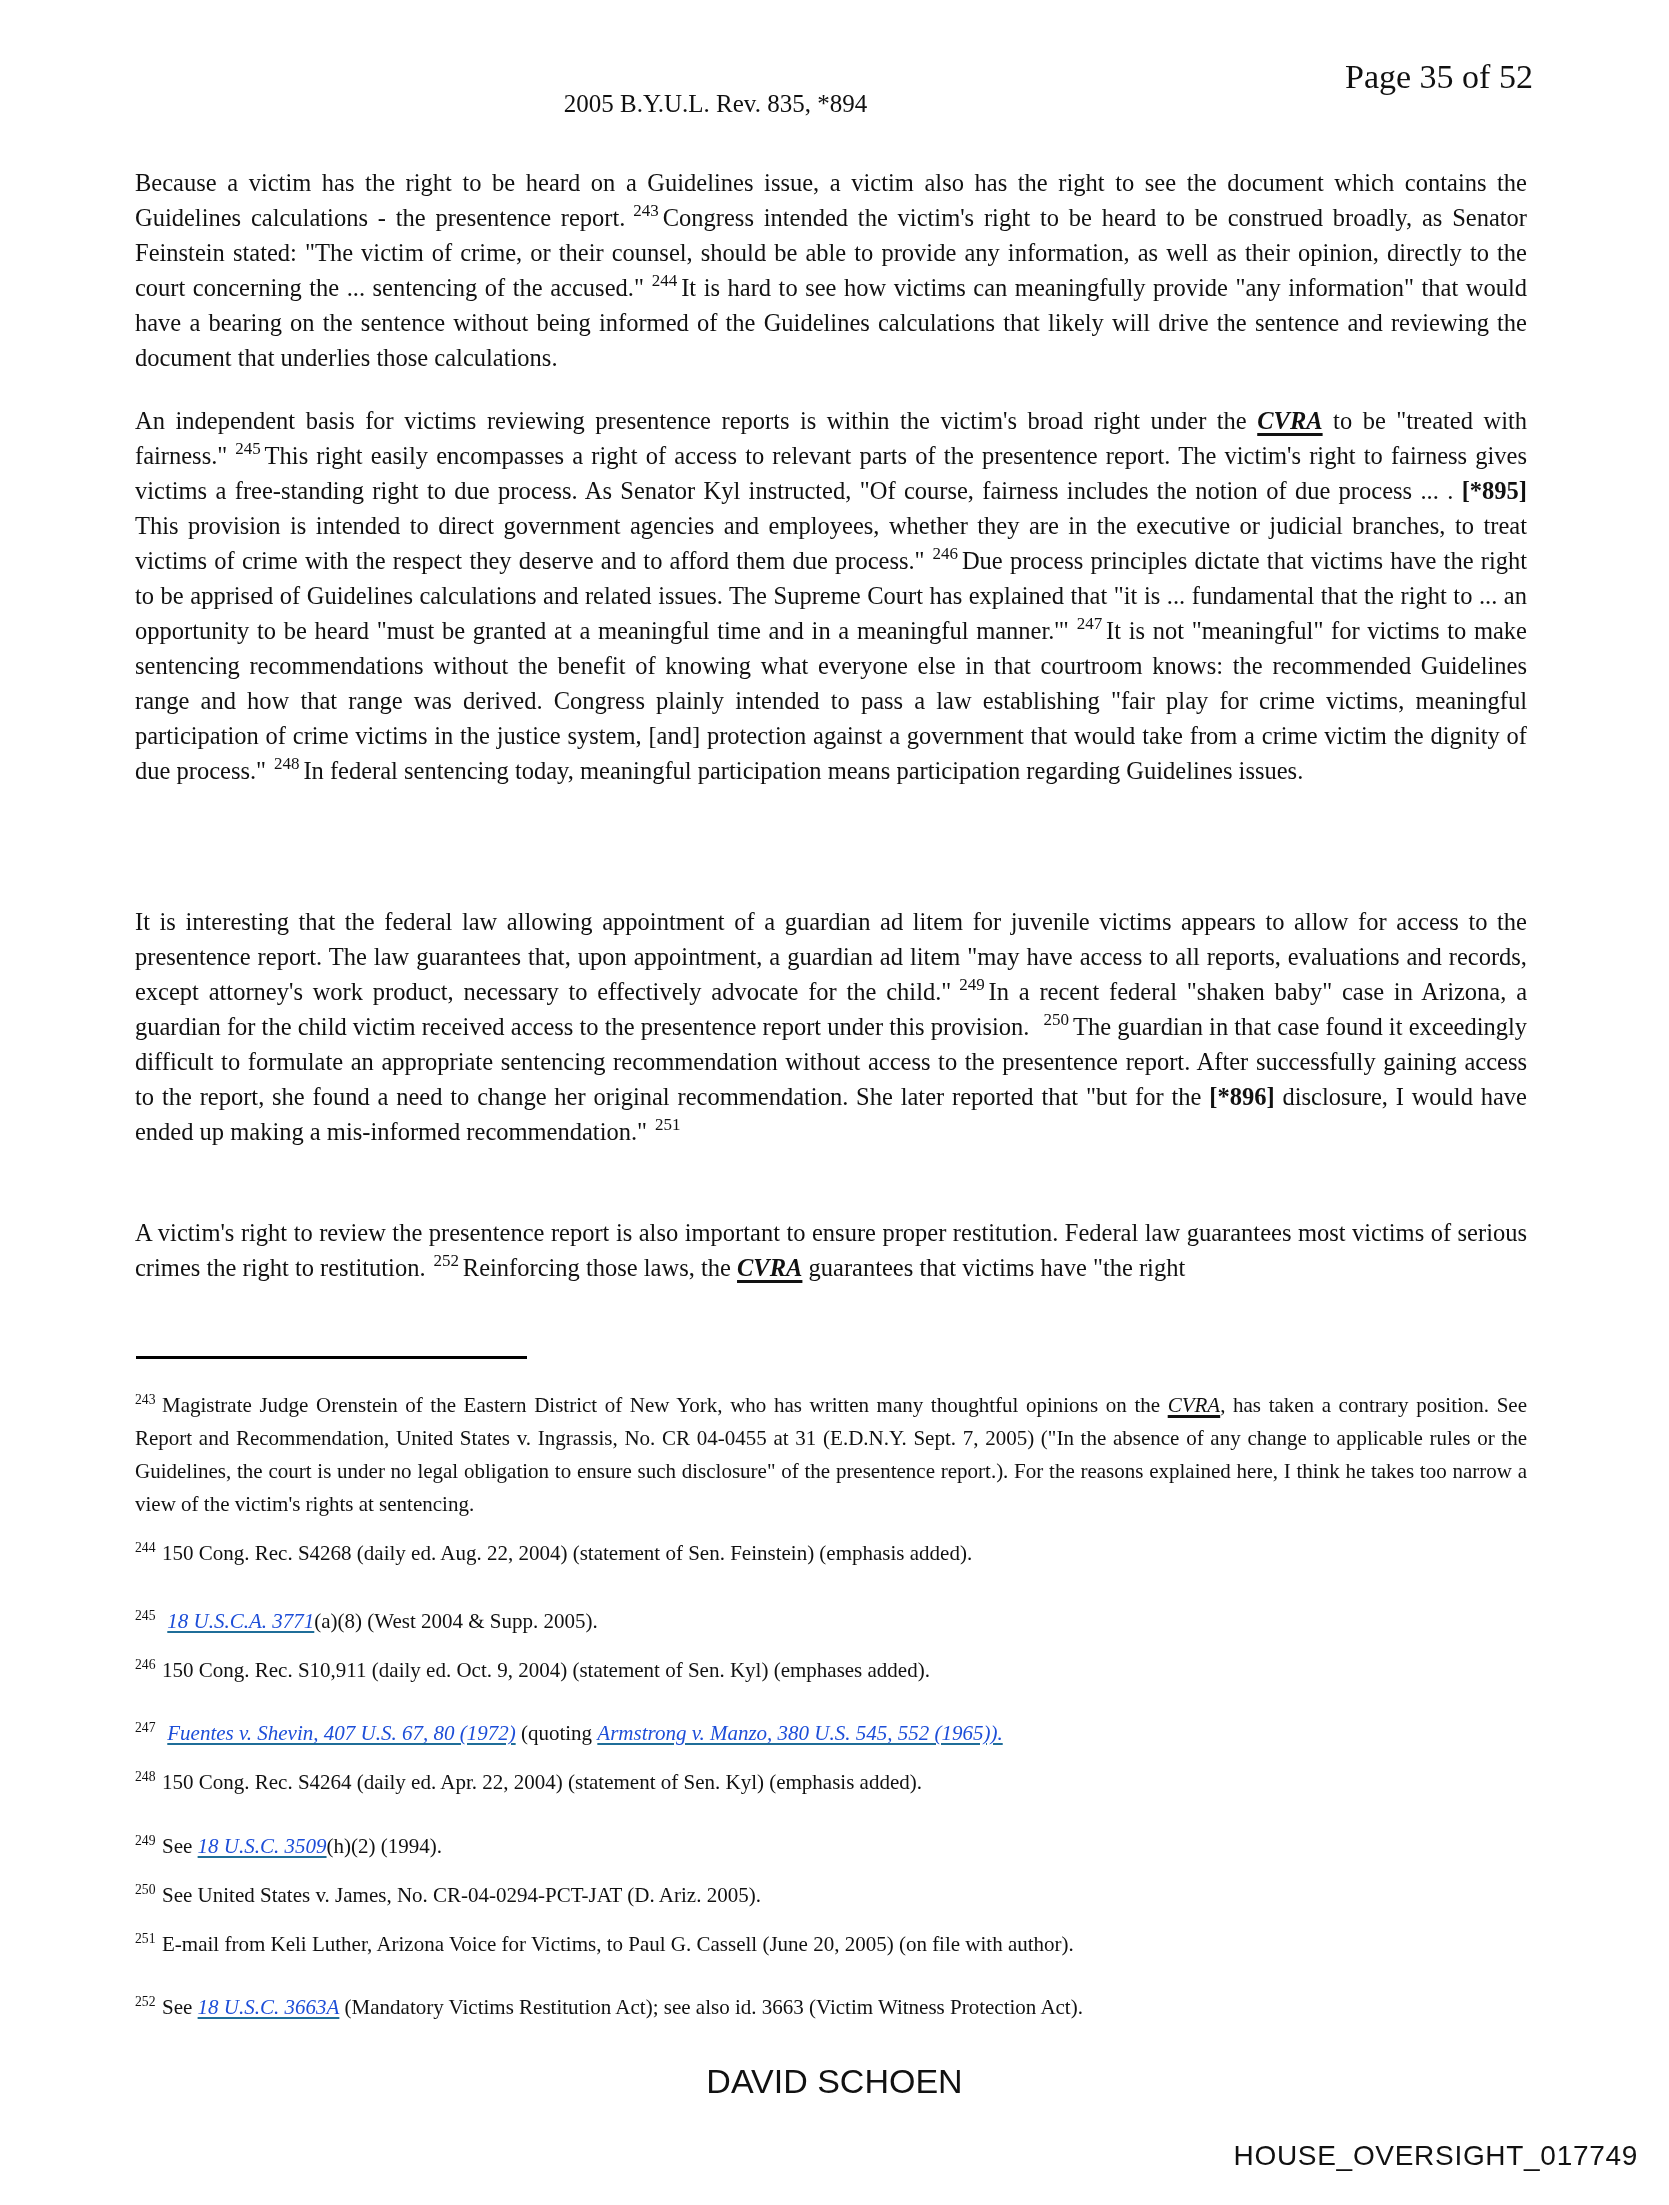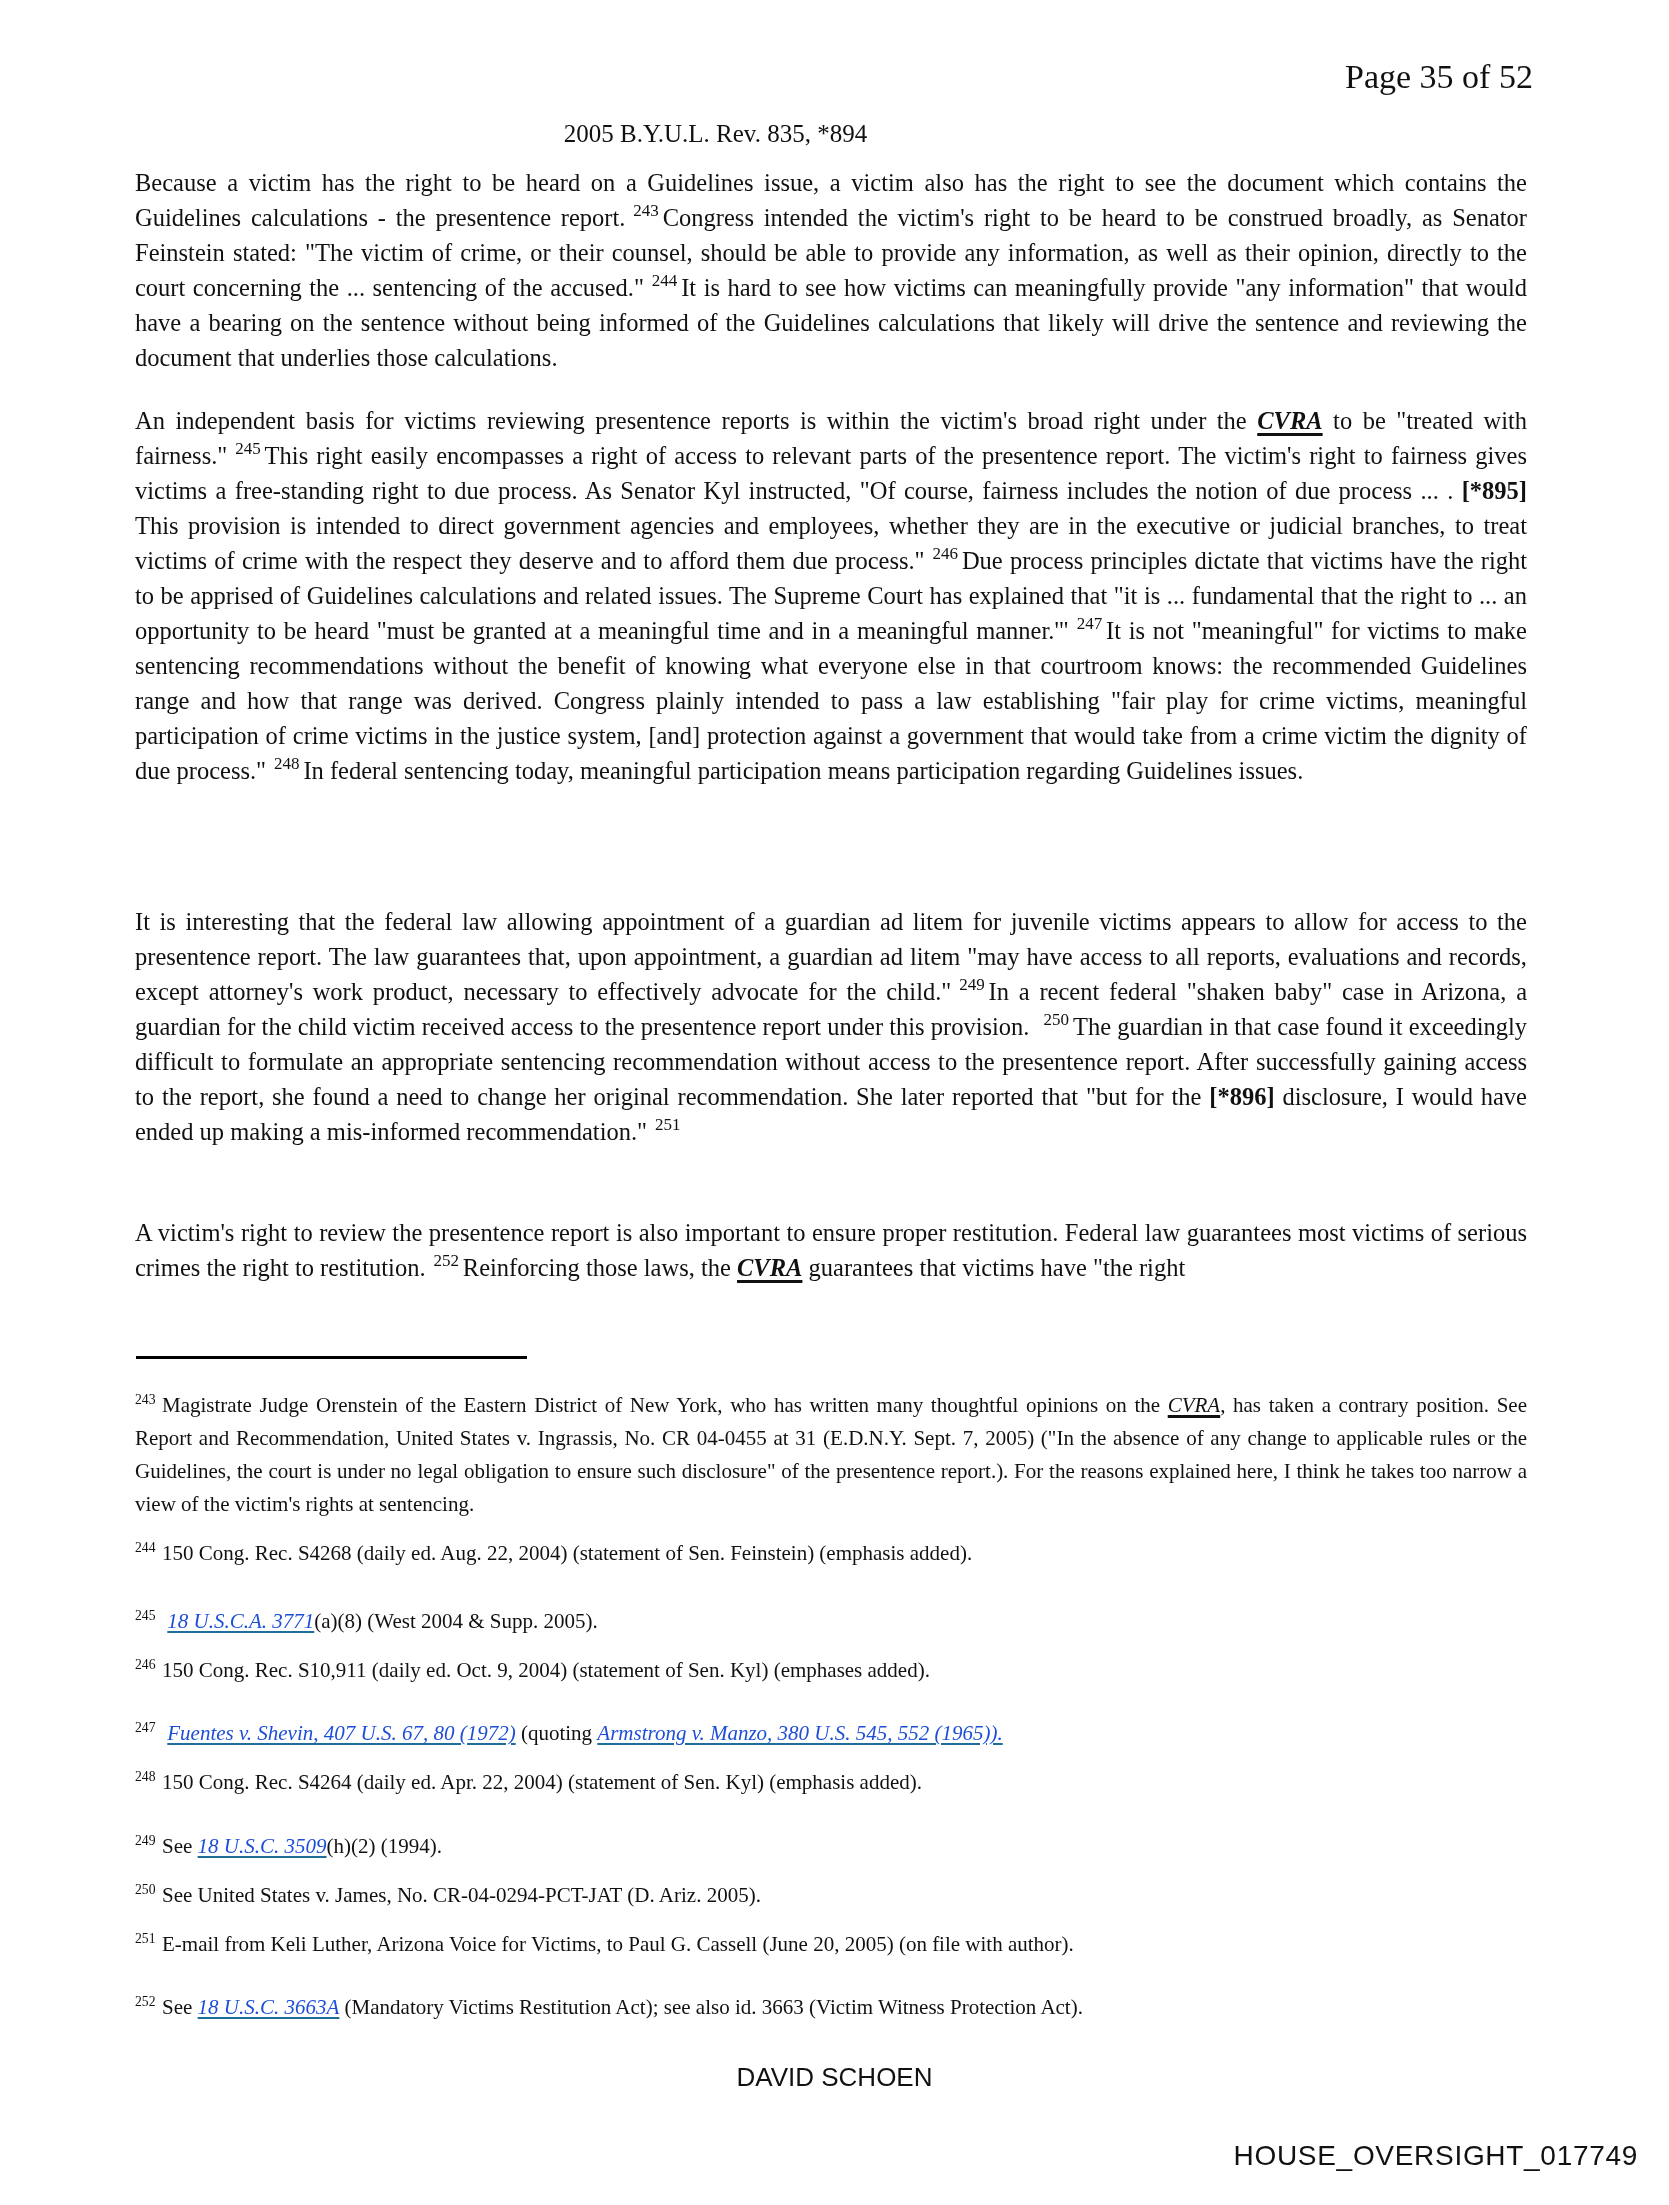--- a/index.html
+++ b/index.html
@@ -1,30 +1,30 @@
 <!DOCTYPE html>
 <html style="font-size:10.5px"><head>
 <meta charset="utf-8">
 <style>
   html, body { margin: 0; padding: 0; background: #ffffff; }
   body { width: 1669px; height: 2205px; position: relative; overflow: hidden;
          font-family: "Liberation Serif", "DejaVu Serif", serif; color: #111; }
   .abs { position: absolute; }
   .page-num { top: 58px; left: 1345px; font-size: 34px; }
-  .running-head { top: 90px; left: 0; width: 1431px; text-align: center; font-size: 25px; margin-top: 30px; }
+  .running-head { top: 90px; left: 0; width: 1431px; text-align: center; font-size: 25px; }
   .body-para { left: 135px; width: 1392px; font-size: 24.5px; line-height: 35px; text-align: justify; }
   .fnref { font-size: 17px; vertical-align: 10.5px; line-height: 0; margin: 0 3.9px 0 7.9px; }
   .star { font-weight: bold; }
   .cvra { font-weight: bold; font-style: italic; text-decoration: underline; text-decoration-thickness: 2.6px; text-underline-offset: 3.9px; color: #111; }
   .sep { left: 136px; top: 1356px; width: 391px; height: 2.6px; background: #000; }
   .fn { left: 135px; width: 1392px; font-size: 21px; line-height: 33px; text-align: justify; }
   .fn .num { font-size: 13.7px; vertical-align: 7.9px; line-height: 0; margin-right: 6.5px; }
   .fn .cvra-fn { font-style: italic; text-decoration: underline; text-decoration-thickness: 2.6px; text-underline-offset: 3.3px; }
   .link { color: #1d4ed8; font-style: italic; text-decoration: underline; text-decoration-color: #1f6e99; text-decoration-thickness: 2px; text-underline-offset: 3.3px; }
-  .footer-name { top: 2062px; left: 0; width: 1669px; text-align: center; font-family: "Liberation Sans", "DejaVu Sans", sans-serif; font-size: 26px; }
+  .footer-name { top: 2062px; left: 0; width: 1669px; text-align: center; font-family: "Liberation Sans", "DejaVu Sans", sans-serif; font-size: 34px; }
   .bates { top: 2140px; right: 31px; font-family: "Liberation Sans", "DejaVu Sans", sans-serif; font-size: 28px; letter-spacing: 0.7px; }
 </style>
 </head>
 <body>
 
 <div class="abs page-num">Page 35 of 52</div>
 <div class="abs running-head">2005 B.Y.U.L. Rev. 835, *894</div>
 
 <div class="abs body-para" style="top:165px"><span>Because a victim has the right to be heard on a Guidelines issue, a victim also has the right to see the document which contains the Guidelines calculations - the presentence report.</span><span class="fnref">243</span><span>Congress intended the victim's right to be heard to be construed broadly, as Senator Feinstein stated: "The victim of crime, or their counsel, should be able to provide any information, as well as their opinion, directly to the court concerning the ... sentencing of the accused."</span><span class="fnref">244</span><span>It is hard to see how victims can meaningfully provide "any information" that would have a bearing on the sentence without being informed of the Guidelines calculations that likely will drive the sentence and reviewing the document that underlies those calculations.</span></div>
 <div class="abs body-para" style="top:403px"><span>An independent basis for victims reviewing presentence reports is within the victim's broad right under the </span><span class="cvra">CVRA</span><span> to be "treated with fairness."</span><span class="fnref">245</span><span>This right easily encompasses a right of access to relevant parts of the presentence report. The victim's right to fairness gives victims a free-standing right to due process. As Senator Kyl instructed, "Of course, fairness includes the notion of due process ... . </span><span class="star">[*895]</span><span> This provision is intended to direct government agencies and employees, whether they are in the executive or judicial branches, to treat victims of crime with the respect they deserve and to afford them due process."</span><span class="fnref">246</span><span>Due process principles dictate that victims have the right to be apprised of Guidelines calculations and related issues. The Supreme Court has explained that "it is ... fundamental that the right to ... an opportunity to be heard "must be granted at a meaningful time and in a meaningful manner.'"</span><span class="fnref">247</span><span>It is not "meaningful" for victims to make sentencing recommendations without the benefit of knowing what everyone else in that courtroom knows: the recommended Guidelines range and how that range was derived. Congress plainly intended to pass a law establishing "fair play for crime victims, meaningful participation of crime victims in the justice system, [and] protection against a government that would take from a crime victim the dignity of due process."</span><span class="fnref">248</span><span>In federal sentencing today, meaningful participation means participation regarding Guidelines issues.</span></div>

